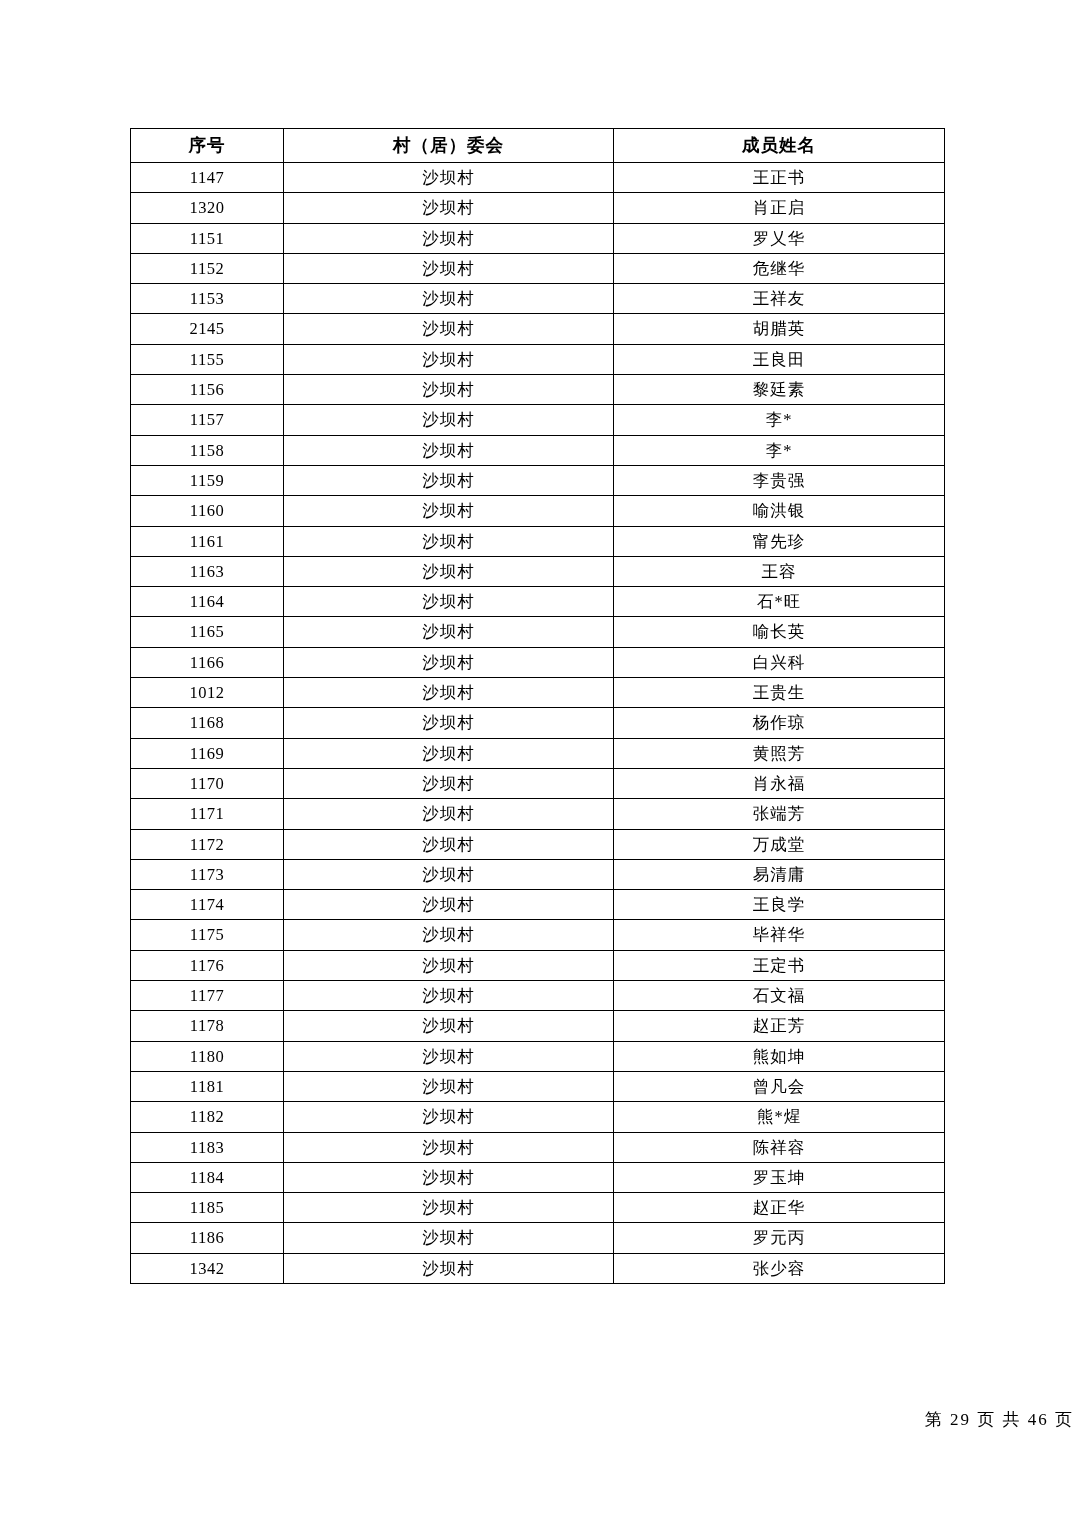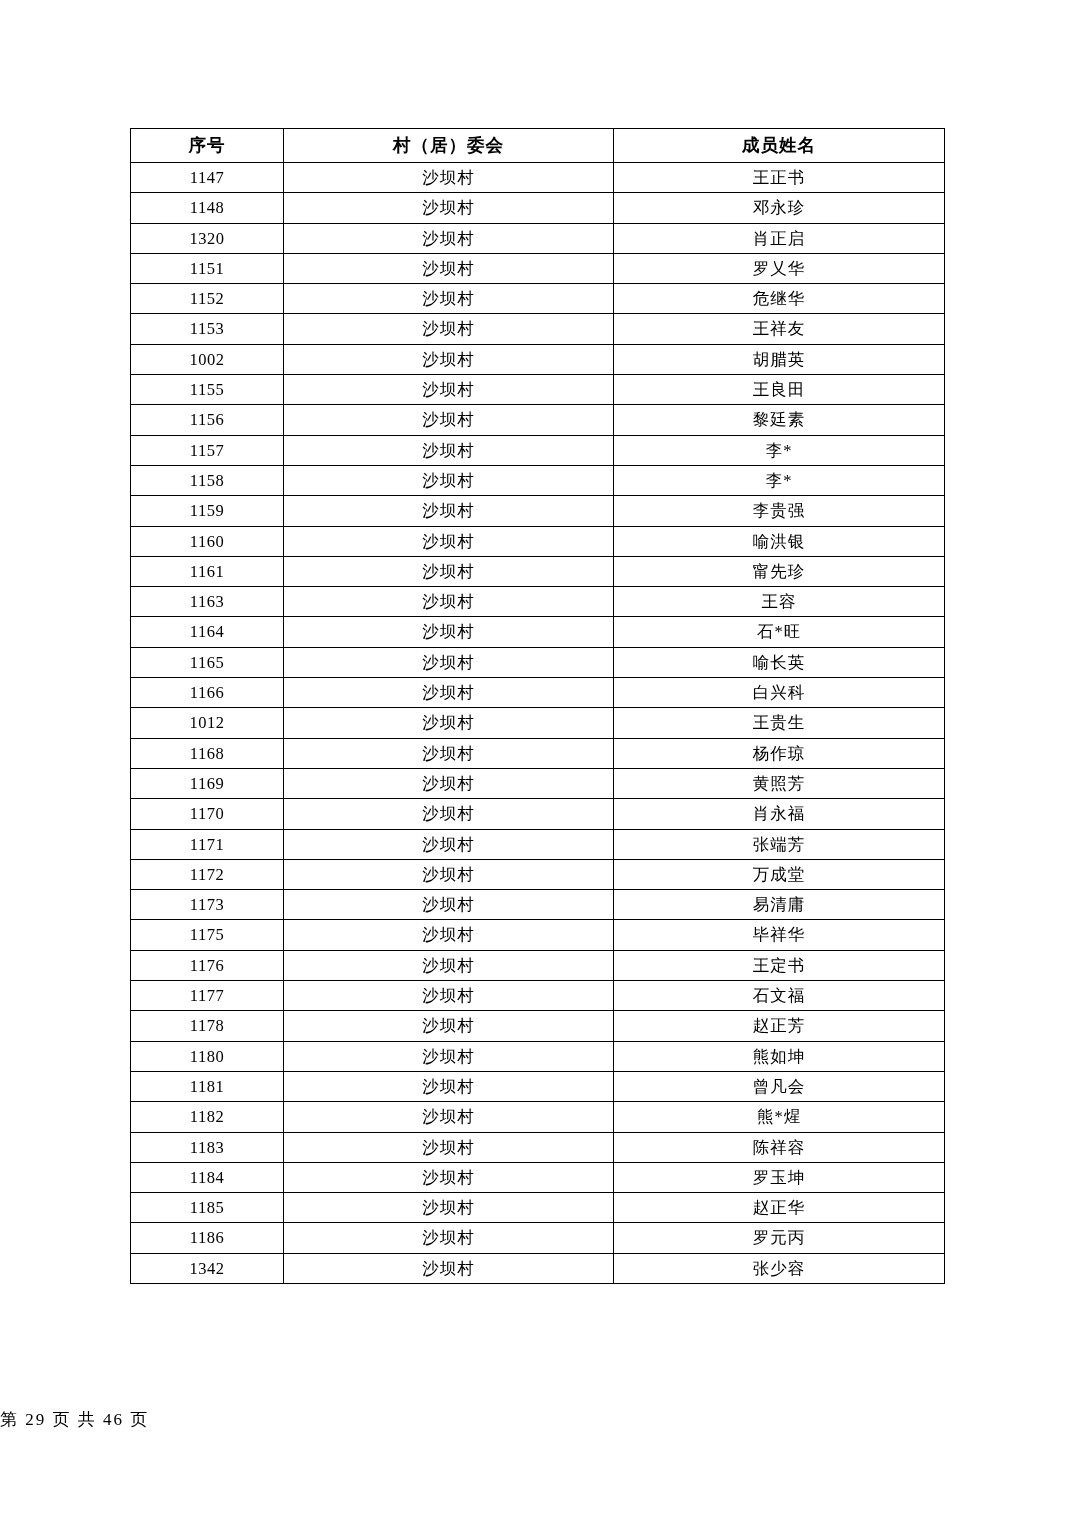--- a/index.html
+++ b/index.html
@@ -53,21 +53,21 @@
     letter-spacing: 0.5px;
   }
   td.org, td.name {
     letter-spacing: 1px;
   }
   .footer {
     position: absolute;
     left: 0;
     right: 0;
     top: 1400px;
-    text-align: left;
+    text-align: right;
     font-size: 17px;
     letter-spacing: 2px;
   }
   .footer span { display: inline; }
 </style>
 </head>
 <body>
 
 <div class="page">
 
@@ -84,46 +84,41 @@
         <th>成员姓名</th>
       </tr>
     </thead>
     <tbody id="roster-body">
         <tr>
           <td class="seq">1147</td>
           <td class="org">沙坝村</td>
           <td class="name">王正书</td>
         </tr>
         <tr>
-          <td class="seq">1148</td>
-          <td class="org">沙坝村</td>
-          <td class="name">邓永珍</td>
-        </tr>
-        <tr>
           <td class="seq">1320</td>
           <td class="org">沙坝村</td>
           <td class="name">肖正启</td>
         </tr>
         <tr>
           <td class="seq">1151</td>
           <td class="org">沙坝村</td>
           <td class="name">罗乂华</td>
         </tr>
         <tr>
           <td class="seq">1152</td>
           <td class="org">沙坝村</td>
           <td class="name">危继华</td>
         </tr>
         <tr>
           <td class="seq">1153</td>
           <td class="org">沙坝村</td>
           <td class="name">王祥友</td>
         </tr>
         <tr>
-          <td class="seq">1002</td>
+          <td class="seq">2145</td>
           <td class="org">沙坝村</td>
           <td class="name">胡腊英</td>
         </tr>
         <tr>
           <td class="seq">1155</td>
           <td class="org">沙坝村</td>
           <td class="name">王良田</td>
         </tr>
         <tr>
           <td class="seq">1156</td>
@@ -202,20 +197,25 @@
         </tr>
         <tr>
           <td class="seq">1172</td>
           <td class="org">沙坝村</td>
           <td class="name">万成堂</td>
         </tr>
         <tr>
           <td class="seq">1173</td>
           <td class="org">沙坝村</td>
           <td class="name">易清庸</td>
+        </tr>
+        <tr>
+          <td class="seq">1174</td>
+          <td class="org">沙坝村</td>
+          <td class="name">王良学</td>
         </tr>
         <tr>
           <td class="seq">1175</td>
           <td class="org">沙坝村</td>
           <td class="name">毕祥华</td>
         </tr>
         <tr>
           <td class="seq">1176</td>
           <td class="org">沙坝村</td>
           <td class="name">王定书</td>

